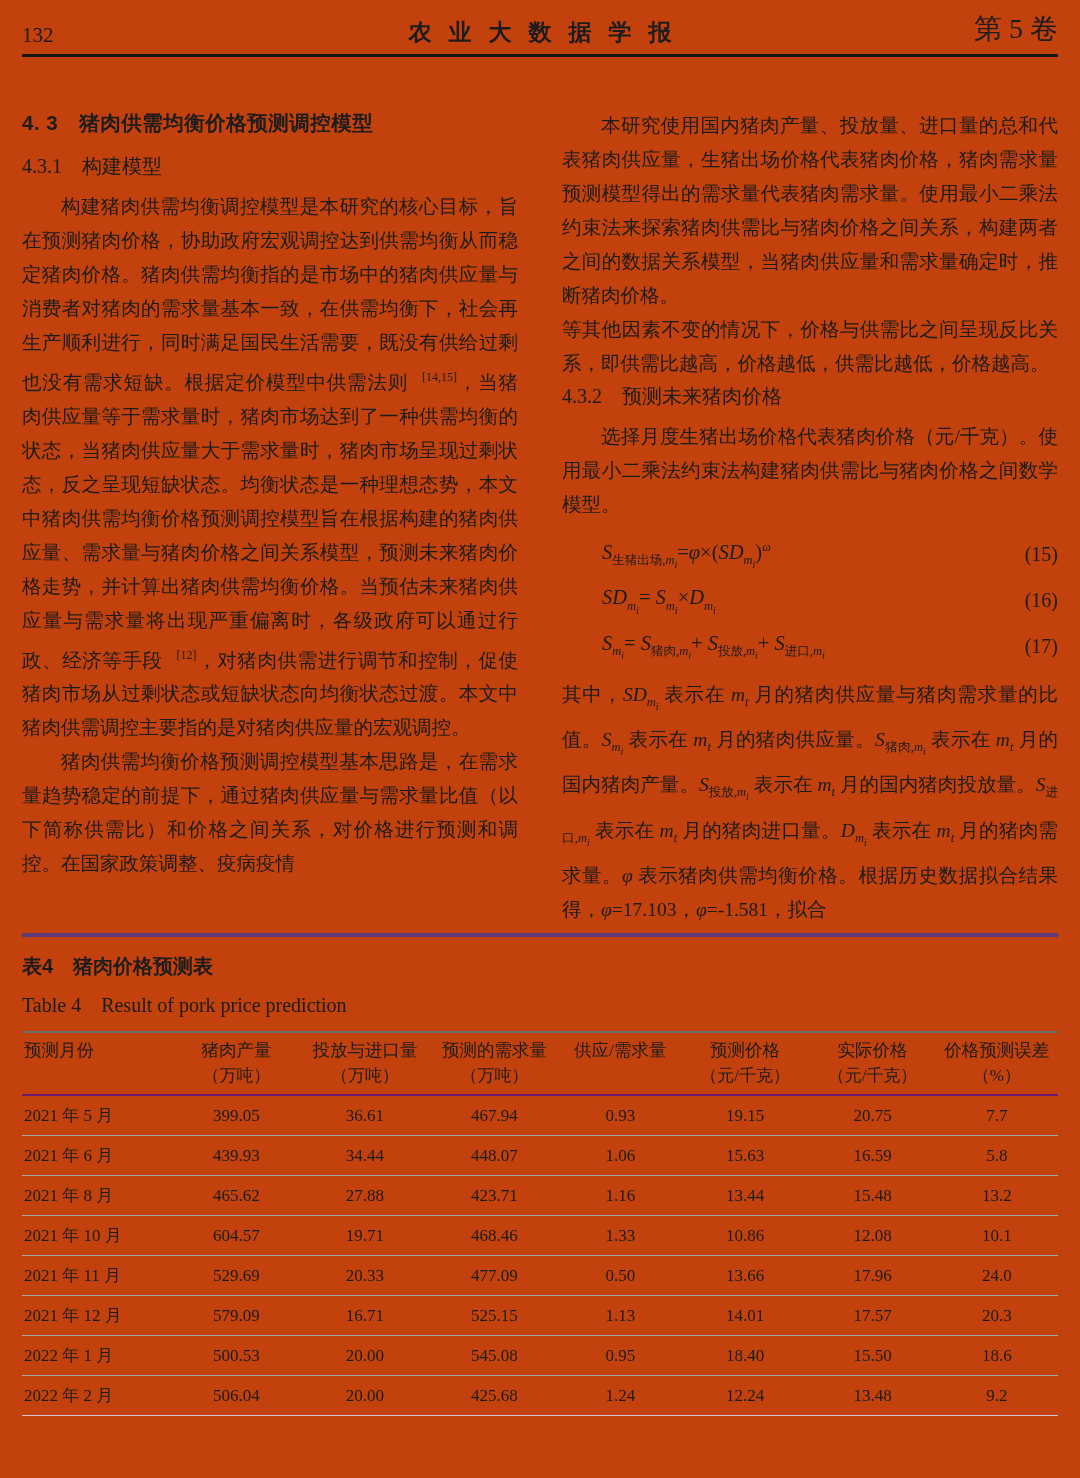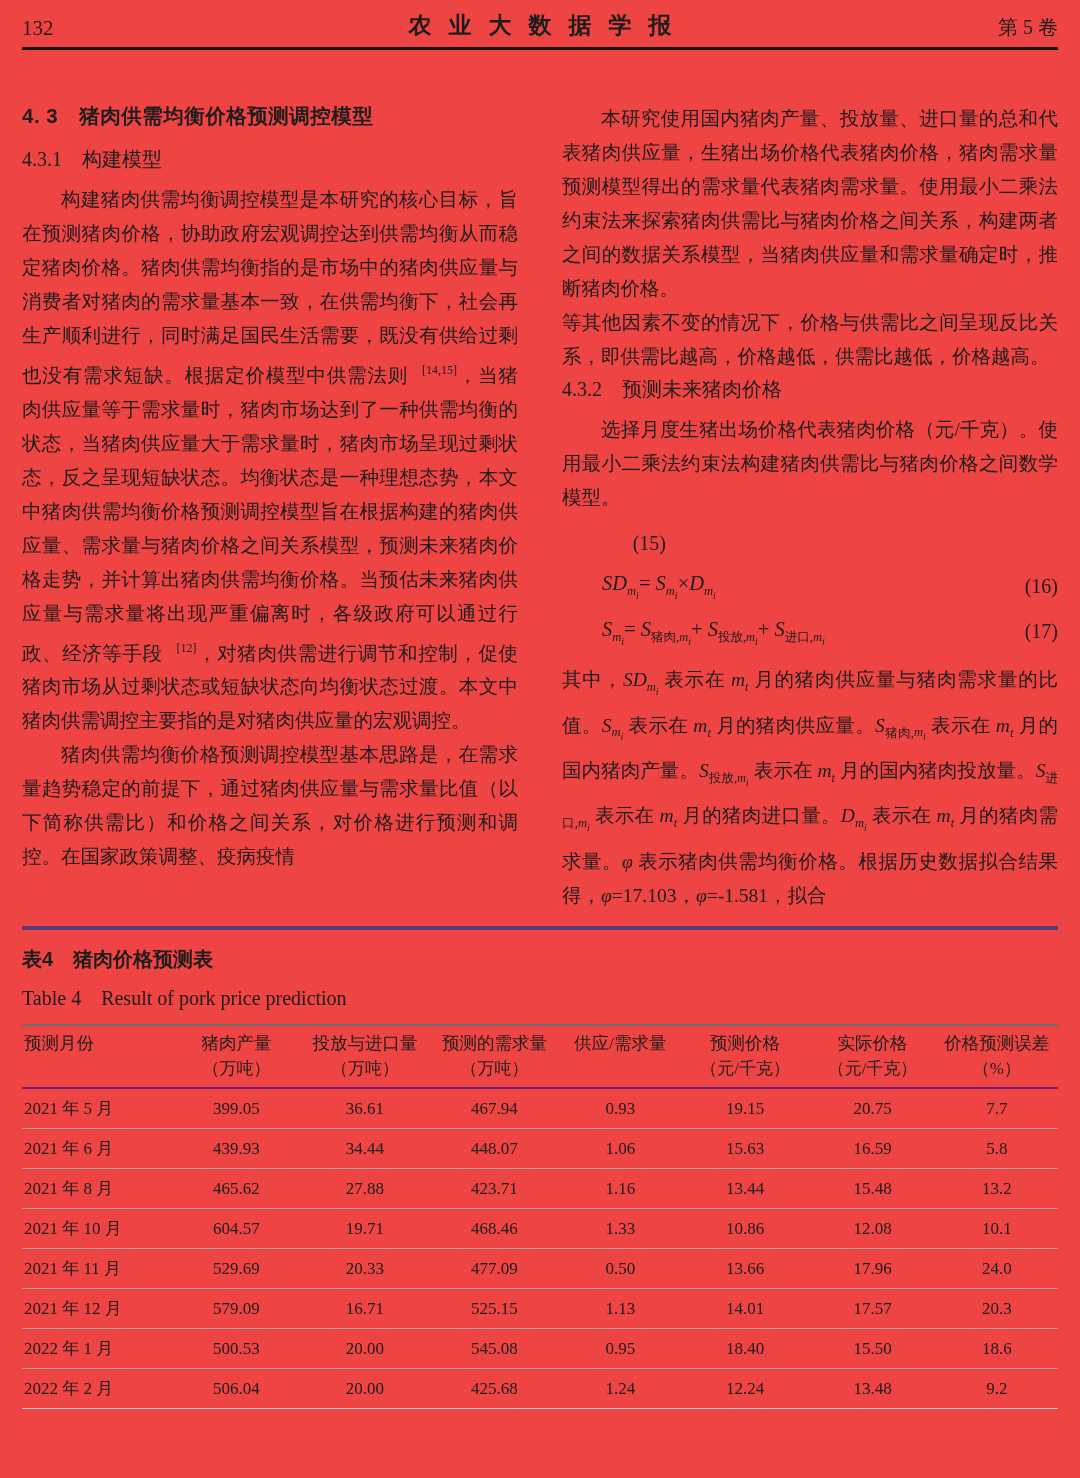--- a/index.html
+++ b/index.html
@@ -1,32 +1,32 @@
 <!DOCTYPE html>
 <html><head>
 <meta charset="utf-8">
 <style>
   * { margin:0; padding:0; box-sizing:border-box; }
   html,body { background:#e9e9e9; }
   .page {
-    width:1080px; height:1478px; margin:0 auto; background:#ef4444;
+    width:1080px; height:1478px; margin:0 auto; background:#c2410c;
     color:#1c1c1c; font-family:"Liberation Serif", serif;
     padding:10px 22px 0 22px; overflow:hidden; position:relative;
   }
   
   .page-header {
     display:flex; align-items:flex-end; padding-bottom:6px;
     border-bottom:3px solid #151515;
   }
   .page-number { font-size:21px; width:120px; }
   .journal-title {
     flex:1; text-align:center; font-family:"Liberation Sans", sans-serif;
     font-weight:bold; font-size:23px; letter-spacing:17px; text-indent:17px;
   }
-  .volume-label { width:120px; text-align:right; font-size:20px; }
+  .volume-label { width:120px; text-align:right; font-size:28px; }
   
   .columns { display:flex; gap:44px; margin-top:52px; height:812px; overflow:hidden; }
   .col { flex:1; min-width:0; }
   .sec-head {
     font-family:"Liberation Sans", sans-serif; font-weight:bold;
     font-size:20.5px; margin-bottom:16px; letter-spacing:0.5px;
   }
   .sub-head { font-size:20px; margin:2px 0 10px 0; }
   .para {
     font-size:19.5px; line-height:34px; text-align:justify;
@@ -85,20 +85,21 @@
       <p class="para">猪肉供需均衡价格预测调控模型基本思路是，在需求量趋势稳定的前提下，通过猪肉供应量与需求量比值（以下简称供需比）和价格之间关系，对价格进行预测和调控。在国家政策调整、疫病疫情</p>
     </div>
 
     <div class="col">
       <p class="para">本研究使用国内猪肉产量、投放量、进口量的总和代表猪肉供应量，生猪出场价格代表猪肉价格，猪肉需求量预测模型得出的需求量代表猪肉需求量。使用最小二乘法约束法来探索猪肉供需比与猪肉价格之间关系，构建两者之间的数据关系模型，当猪肉供应量和需求量确定时，推断猪肉价格。</p>
       <p class="para no-indent">等其他因素不变的情况下，价格与供需比之间呈现反比关系，即供需比越高，价格越低，供需比越低，价格越高。</p>
       <div class="sub-head">4.3.2　预测未来猪肉价格</div>
       <p class="para">选择月度生猪出场价格代表猪肉价格（元/千克）。使用最小二乘法约束法构建猪肉供需比与猪肉价格之间数学模型。</p>
       <div class="eq-block" id="eq-list">
           <div class="eq-row">
+            <div class="eq-body"><i>S</i><sub>生猪出场,<i>m<sub>i</sub></i></sub>=<i>φ</i>×(<i>SD</i><sub><i>m<sub>i</sub></i></sub>)<sup>ω</sup></div>
             <div class="eq-num">(15)</div>
           </div>
           <div class="eq-row">
             <div class="eq-body"><i>SD</i><sub><i>m<sub>i</sub></i></sub>= <i>S</i><sub><i>m<sub>i</sub></i></sub>×<i>D</i><sub><i>m<sub>i</sub></i></sub></div>
             <div class="eq-num">(16)</div>
           </div>
           <div class="eq-row">
             <div class="eq-body"><i>S</i><sub><i>m<sub>i</sub></i></sub>= <i>S</i><sub>猪肉,<i>m<sub>i</sub></i></sub>+ <i>S</i><sub>投放,<i>m<sub>i</sub></i></sub>+ <i>S</i><sub>进口,<i>m<sub>i</sub></i></sub></div>
             <div class="eq-num">(17)</div>
           </div>

